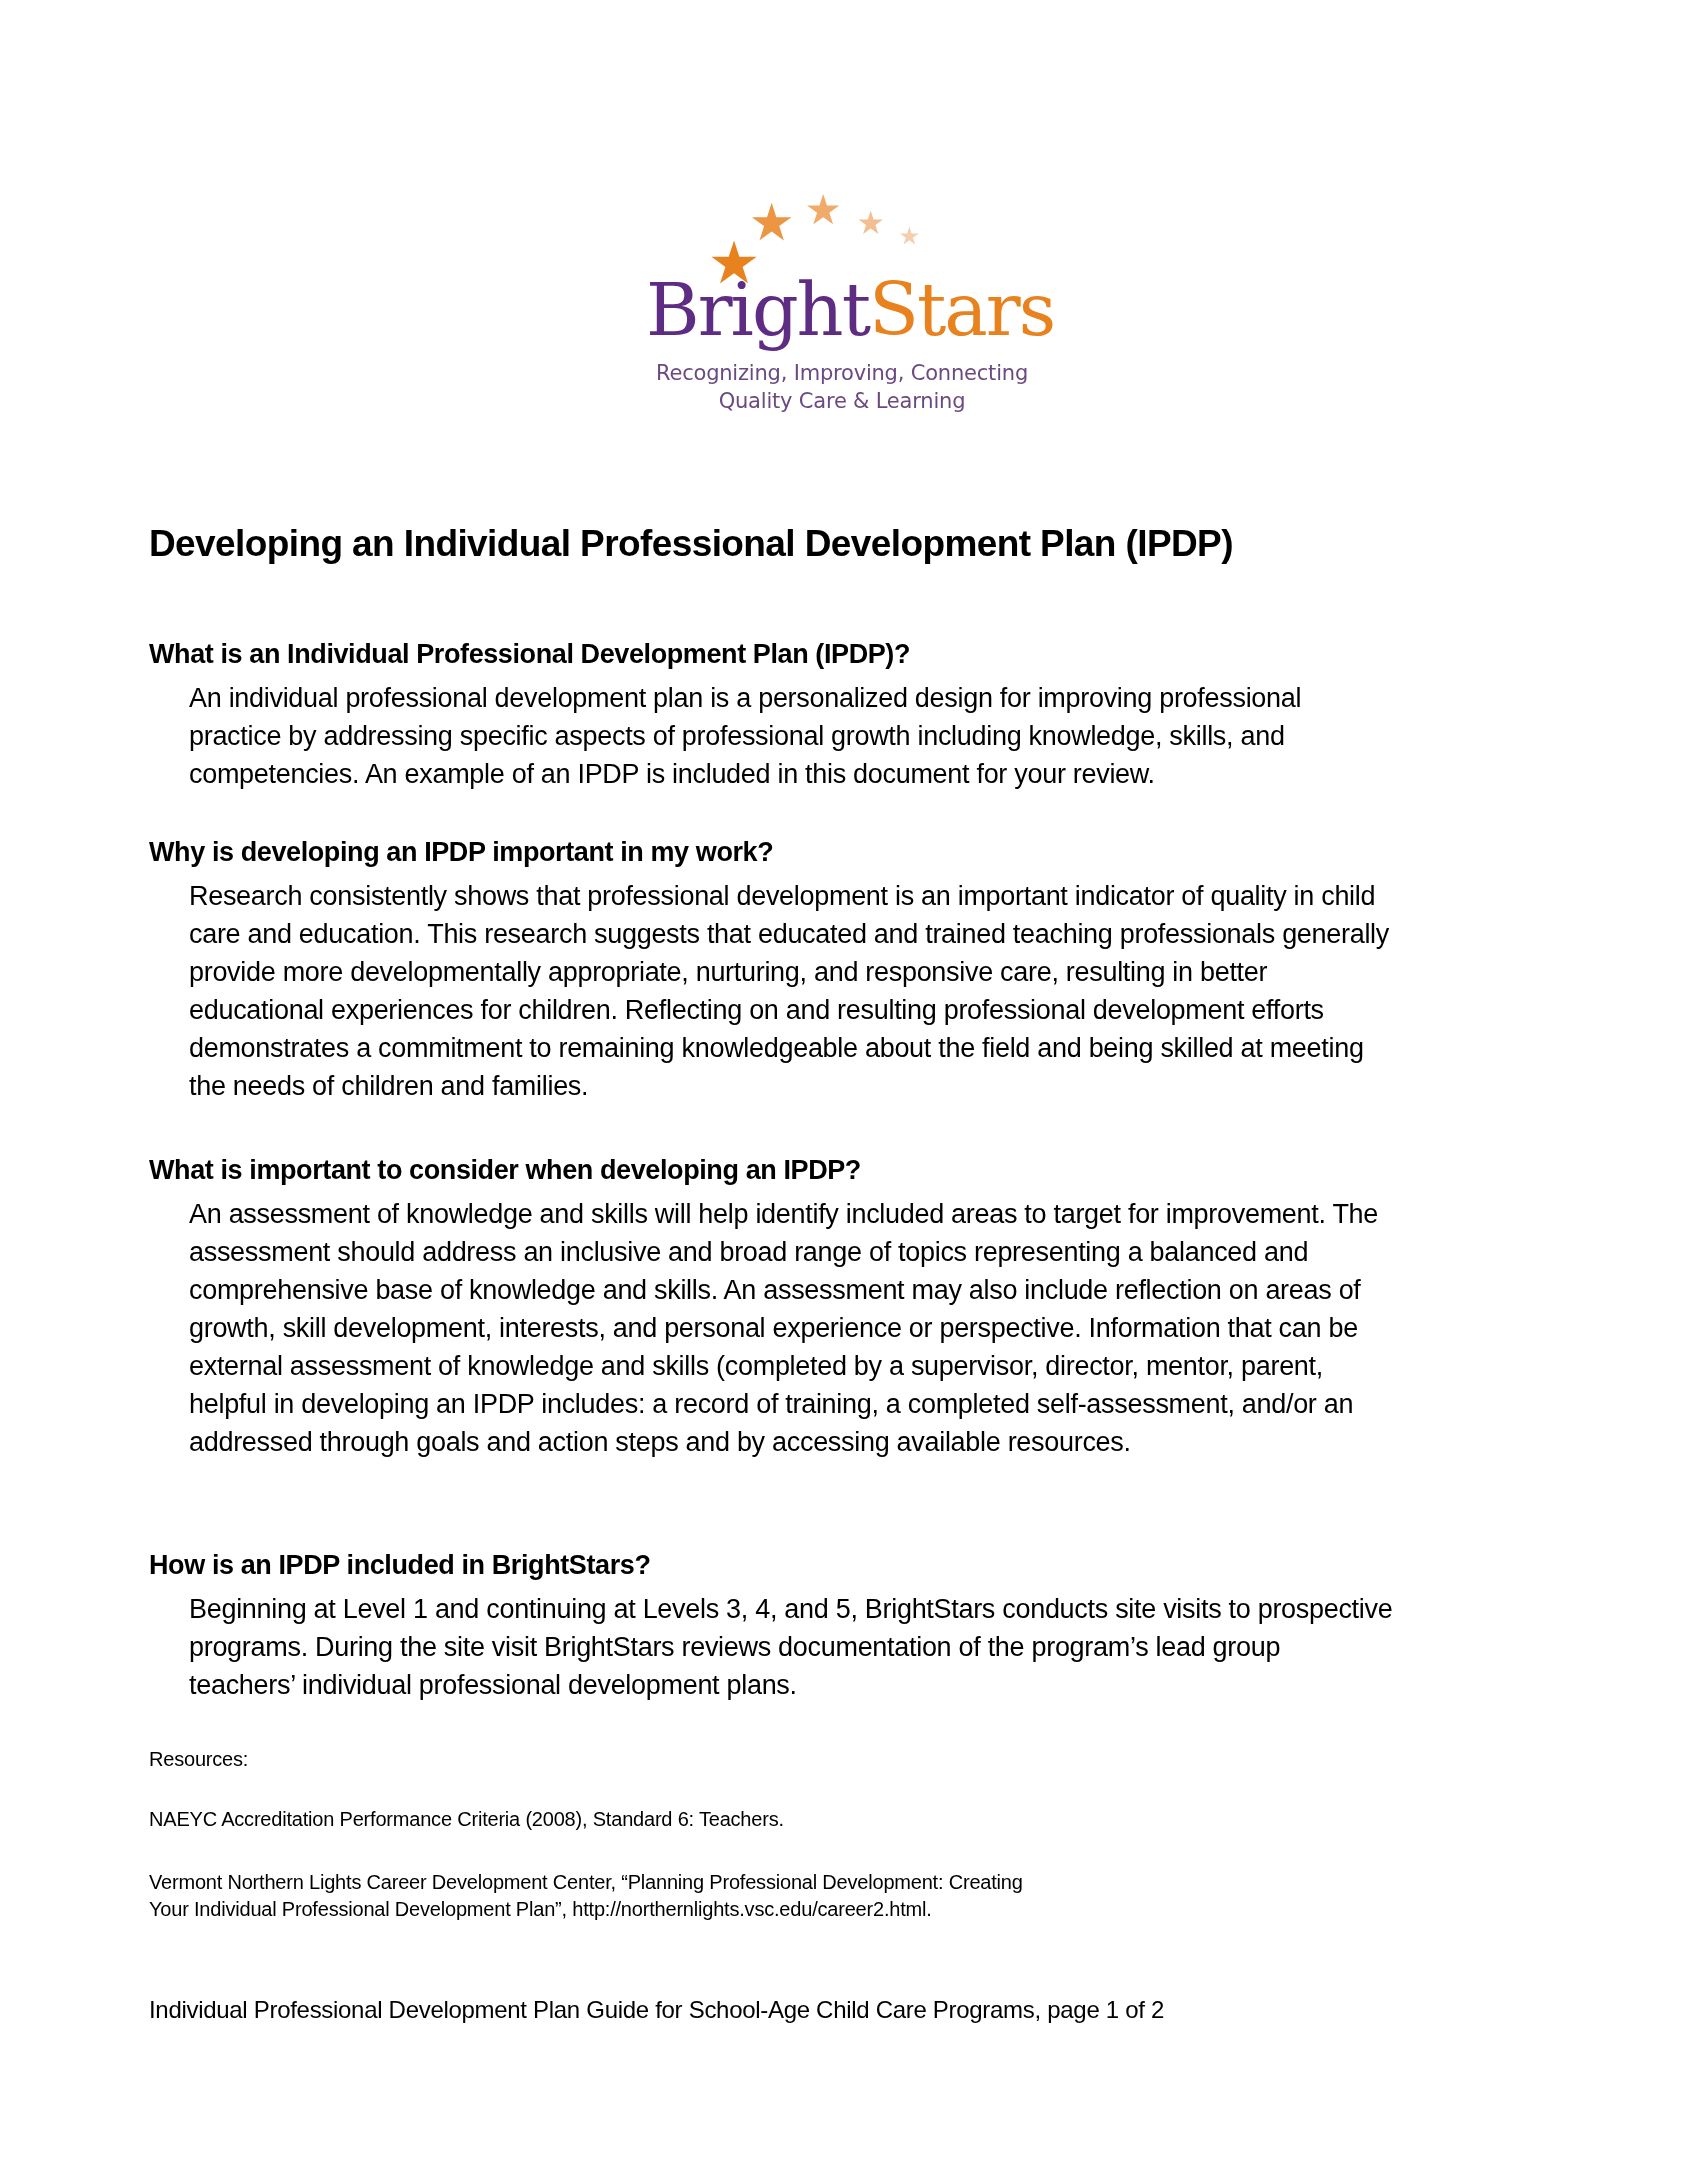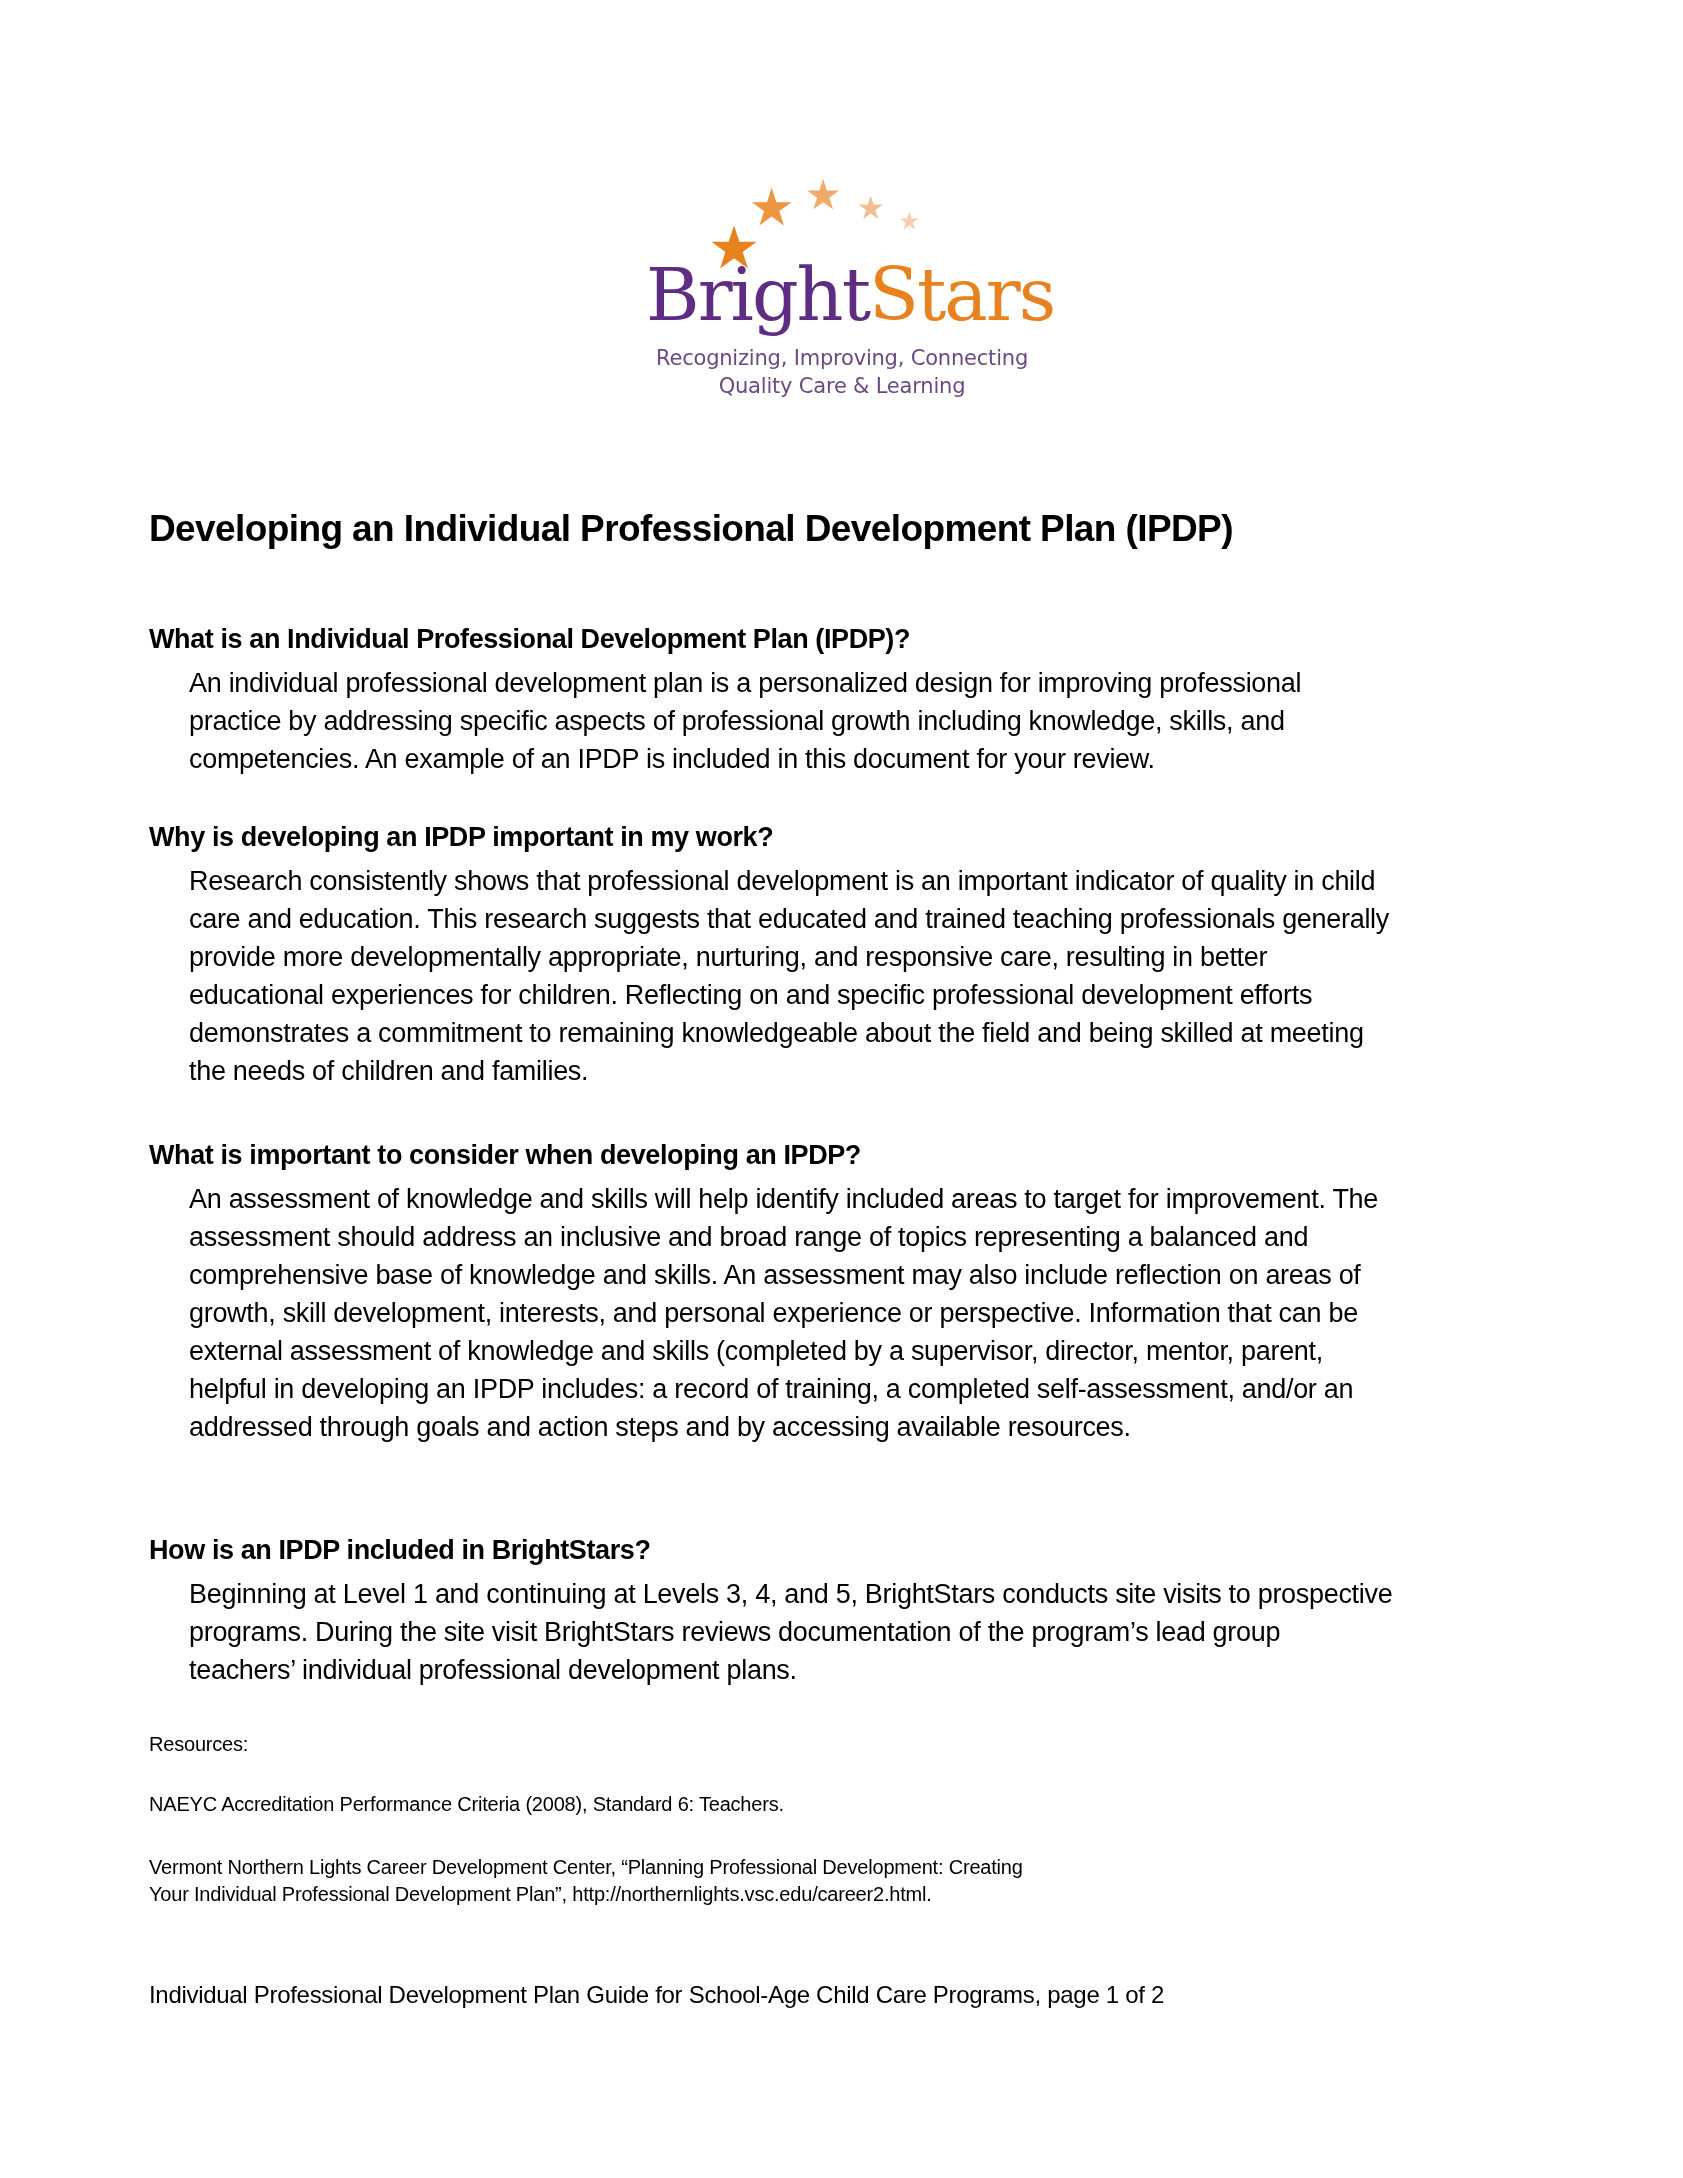--- a/index.html
+++ b/index.html
@@ -1,18 +1,18 @@
 <!DOCTYPE html>
 <html><head>
 <meta charset="utf-8">
 <style>
   html, body { margin: 0; padding: 0; background: #ffffff; }
   body { width: 1683px; height: 2178px; position: relative; overflow: hidden;
          font-family: "Liberation Sans", "DejaVu Sans", sans-serif; color: #000; }
-  .page { position: absolute; left: 0; top: 1px; width: 1683px; height: 1814px; }
+  .page { position: absolute; left: 0; top: 16px; width: 1683px; height: 1814px; }
 
   
   .logo { position: absolute; left: 634px; top: 163px; width: 416px; height: 248px; }
   .logo svg { position: absolute; left: 0; top: 0; }
   .logo-word { position: absolute; left: 12px; top: 94px; width: 396px; text-align: center;
                font-family: "DejaVu Serif", "Liberation Serif", serif; font-size: 73px;
                letter-spacing: -2px; line-height: 1; white-space: nowrap; }
   .logo-word .bright { color: #5f2c84; }
   .logo-word .stars { color: #e8821f; }
   .tagline { position: absolute; left: 0; width: 416px; text-align: center;
@@ -62,21 +62,21 @@
     <div class="body-line">An individual professional development plan is a personalized design for improving professional</div>
     <div class="body-line">practice by addressing specific aspects of professional growth including knowledge, skills, and</div>
     <div class="body-line">competencies. An example of an IPDP is included in this document for your review.</div>
   </div>
 
   <div class="section" style="top:817px;">
     <div class="heading">Why is developing an IPDP important in my work?</div>
     <div class="body-line">Research consistently shows that professional development is an important indicator of quality in child</div>
     <div class="body-line">care and education. This research suggests that educated and trained teaching professionals generally</div>
     <div class="body-line">provide more developmentally appropriate, nurturing, and responsive care, resulting in better</div>
-    <div class="body-line">educational experiences for children. Reflecting on and specific professional development efforts</div>
+    <div class="body-line">educational experiences for children. Reflecting on and resulting professional development efforts</div>
     <div class="body-line">demonstrates a commitment to remaining knowledgeable about the field and being skilled at meeting</div>
     <div class="body-line">the needs of children and families.</div>
   </div>
 
   <div class="section" style="top:1135px;">
     <div class="heading">What is important to consider when developing an IPDP?</div>
     <div class="body-line">An assessment of knowledge and skills will help identify included areas to target for improvement. The</div>
     <div class="body-line">assessment should address an inclusive and broad range of topics representing a balanced and</div>
     <div class="body-line">comprehensive base of knowledge and skills. An assessment may also include reflection on areas of</div>
     <div class="body-line">growth, skill development, interests, and personal experience or perspective. Information that can be</div>

